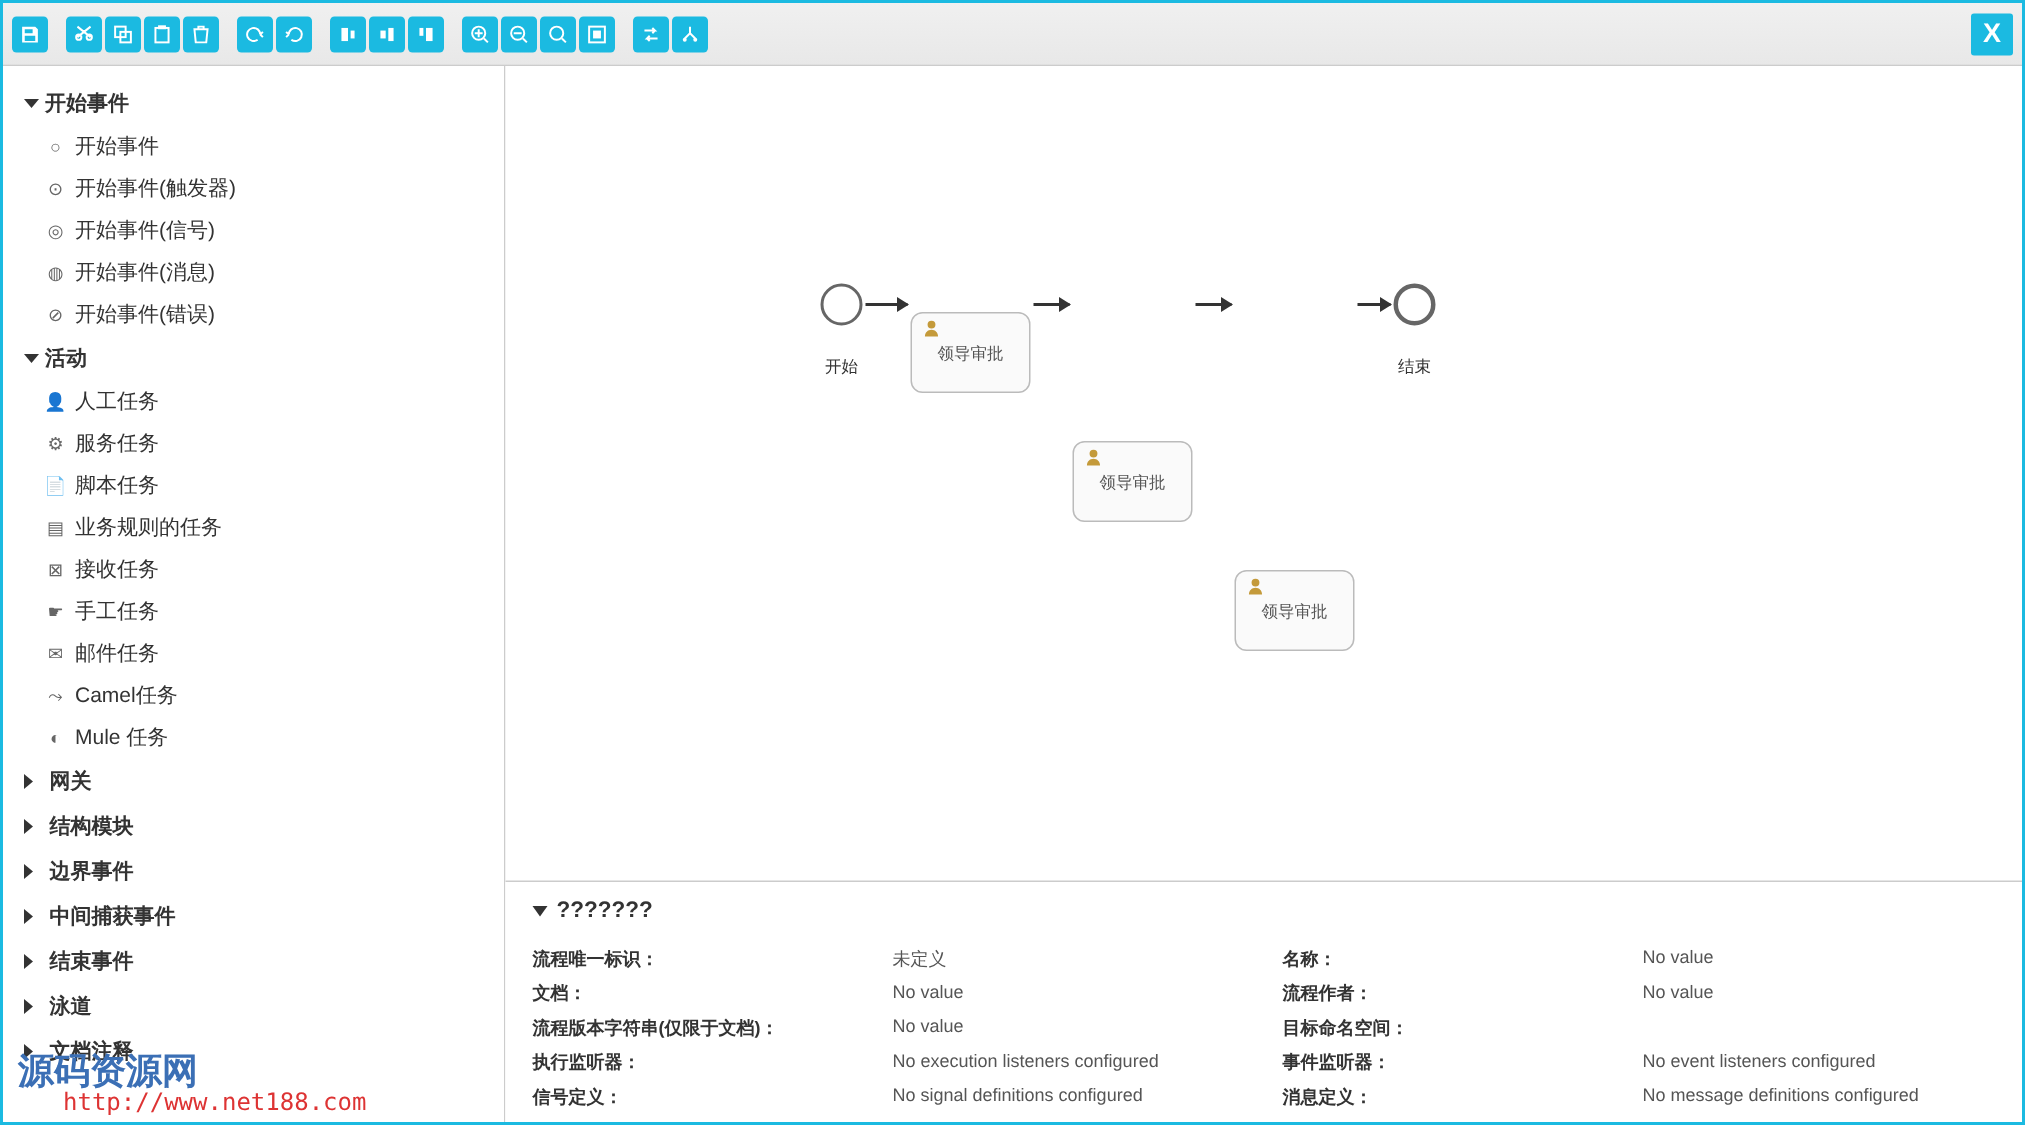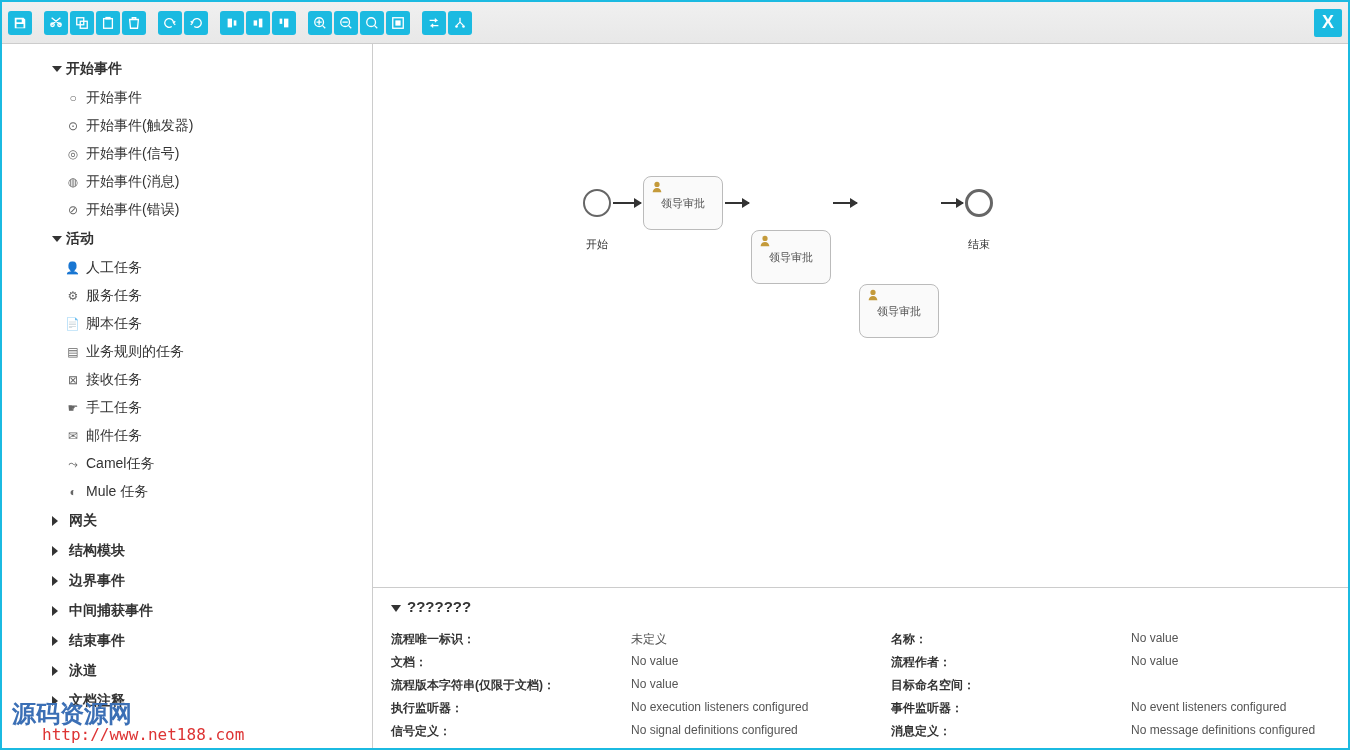--- a/index.html
+++ b/index.html
@@ -3,34 +3,34 @@
 <meta charset="utf-8">
 <style>
 * { margin: 0; padding: 0; box-sizing: border-box; font-family: Arial, "Microsoft YaHei", sans-serif; }
 body { width: 1350px; height: 750px; border: 2px solid #1bbae1; position: relative; background: #fff; }
 .toolbar { height: 42px; background: linear-gradient(#f0f0f0, #e8e8e8); border-bottom: 1px solid #ccc; display: flex; align-items: center; padding: 0 6px; gap: 2px; }
 .tbtn { width: 24px; height: 24px; background: #1bbae1; border-radius: 3px; display: flex; align-items: center; justify-content: center; cursor: pointer; color: #fff; font-size: 13px; }
 .tbtn svg { width: 14px; height: 14px; fill: #fff; }
 .tbgap { width: 8px; }
 .close-btn { margin-left: auto; width: 28px; height: 28px; background: #1bbae1; color: #fff; font-size: 18px; font-weight: bold; display: flex; align-items: center; justify-content: center; cursor: pointer; border-radius: 2px; }
 .main { display: flex; height: 706px; }
-.sidebar { width: 335px; border-right: 1px solid #ccc; padding: 10px 0; overflow-y: auto; margin-left: 36px; }
+.sidebar { width: 335px; border-right: 1px solid #ccc; padding: 10px 0; overflow-y: auto; }
 .cat { padding: 6px 14px; font-size: 14px; color: #333; font-weight: bold; cursor: pointer; display: flex; align-items: center; gap: 4px; }
 .cat::before { content: ""; width: 0; height: 0; border-left: 5px solid transparent; border-right: 5px solid transparent; }
 .cat.open::before { border-top: 6px solid #333; }
 .cat.closed::before { border-top: none; border-bottom: none; border-left: 6px solid #333; border-top: 5px solid transparent; border-bottom: 5px solid transparent; margin-right: 2px; }
 .item { padding: 5px 14px 5px 28px; font-size: 14px; color: #333; cursor: pointer; display: flex; align-items: center; gap: 6px; }
 .item .icn { width: 14px; height: 14px; display: inline-flex; align-items: center; justify-content: center; font-size: 12px; color: #666; }
 .canvas { flex: 1; position: relative; background: #fff; display: flex; flex-direction: column; }
 .diagram { flex: 1; position: relative; }
 .node { position: absolute; }
 .circle { width: 28px; height: 28px; border: 2px solid #666; border-radius: 50%; background: #fff; }
 .circle.end { border-width: 3px; }
 .nodelabel { font-size: 11px; color: #333; text-align: center; margin-top: 20px; }
-.task { width: 80px; height: 54px; border: 1px solid #bbb; border-radius: 8px; background: #fafafa; position: relative; display: flex; align-items: center; justify-content: center; font-size: 11px; color: #555; }
+.task { width: 80px; height: 54px; border: 1px solid #bbb; border-radius: 8px; background: #fafafa; position: relative; display: flex; align-items: center; justify-content: center; font-size: 11px; color: #555; margin-top: 32px; }
 .task .user-icn { position: absolute; top: 3px; left: 6px; width: 14px; height: 14px; color: #c49a3a; }
 .arrow { position: absolute; height: 2px; background: #333; }
 .arrow::after { content: ""; position: absolute; right: -1px; top: -4px; width: 0; height: 0; border-left: 8px solid #333; border-top: 5px solid transparent; border-bottom: 5px solid transparent; }
 .props { border-top: 1px solid #ccc; background: #fff; padding: 10px 18px; }
 .props-title { font-size: 15px; font-weight: bold; color: #333; margin-bottom: 10px; cursor: pointer; }
 .props-title::before { content: ""; display: inline-block; width: 0; height: 0; border-left: 5px solid transparent; border-right: 5px solid transparent; border-top: 7px solid #333; margin-right: 6px; }
 .props-grid { display: grid; grid-template-columns: 240px 260px 240px 1fr; row-gap: 6px; font-size: 12px; color: #333; margin-top: 16px; }
 .plabel { font-weight: bold; }
 .pval { color: #555; }
 .watermark { position: absolute; left: 10px; bottom: 18px; font-family: KaiTi, serif; font-size: 24px; color: #3b6fb5; font-weight: bold; pointer-events: none; }

